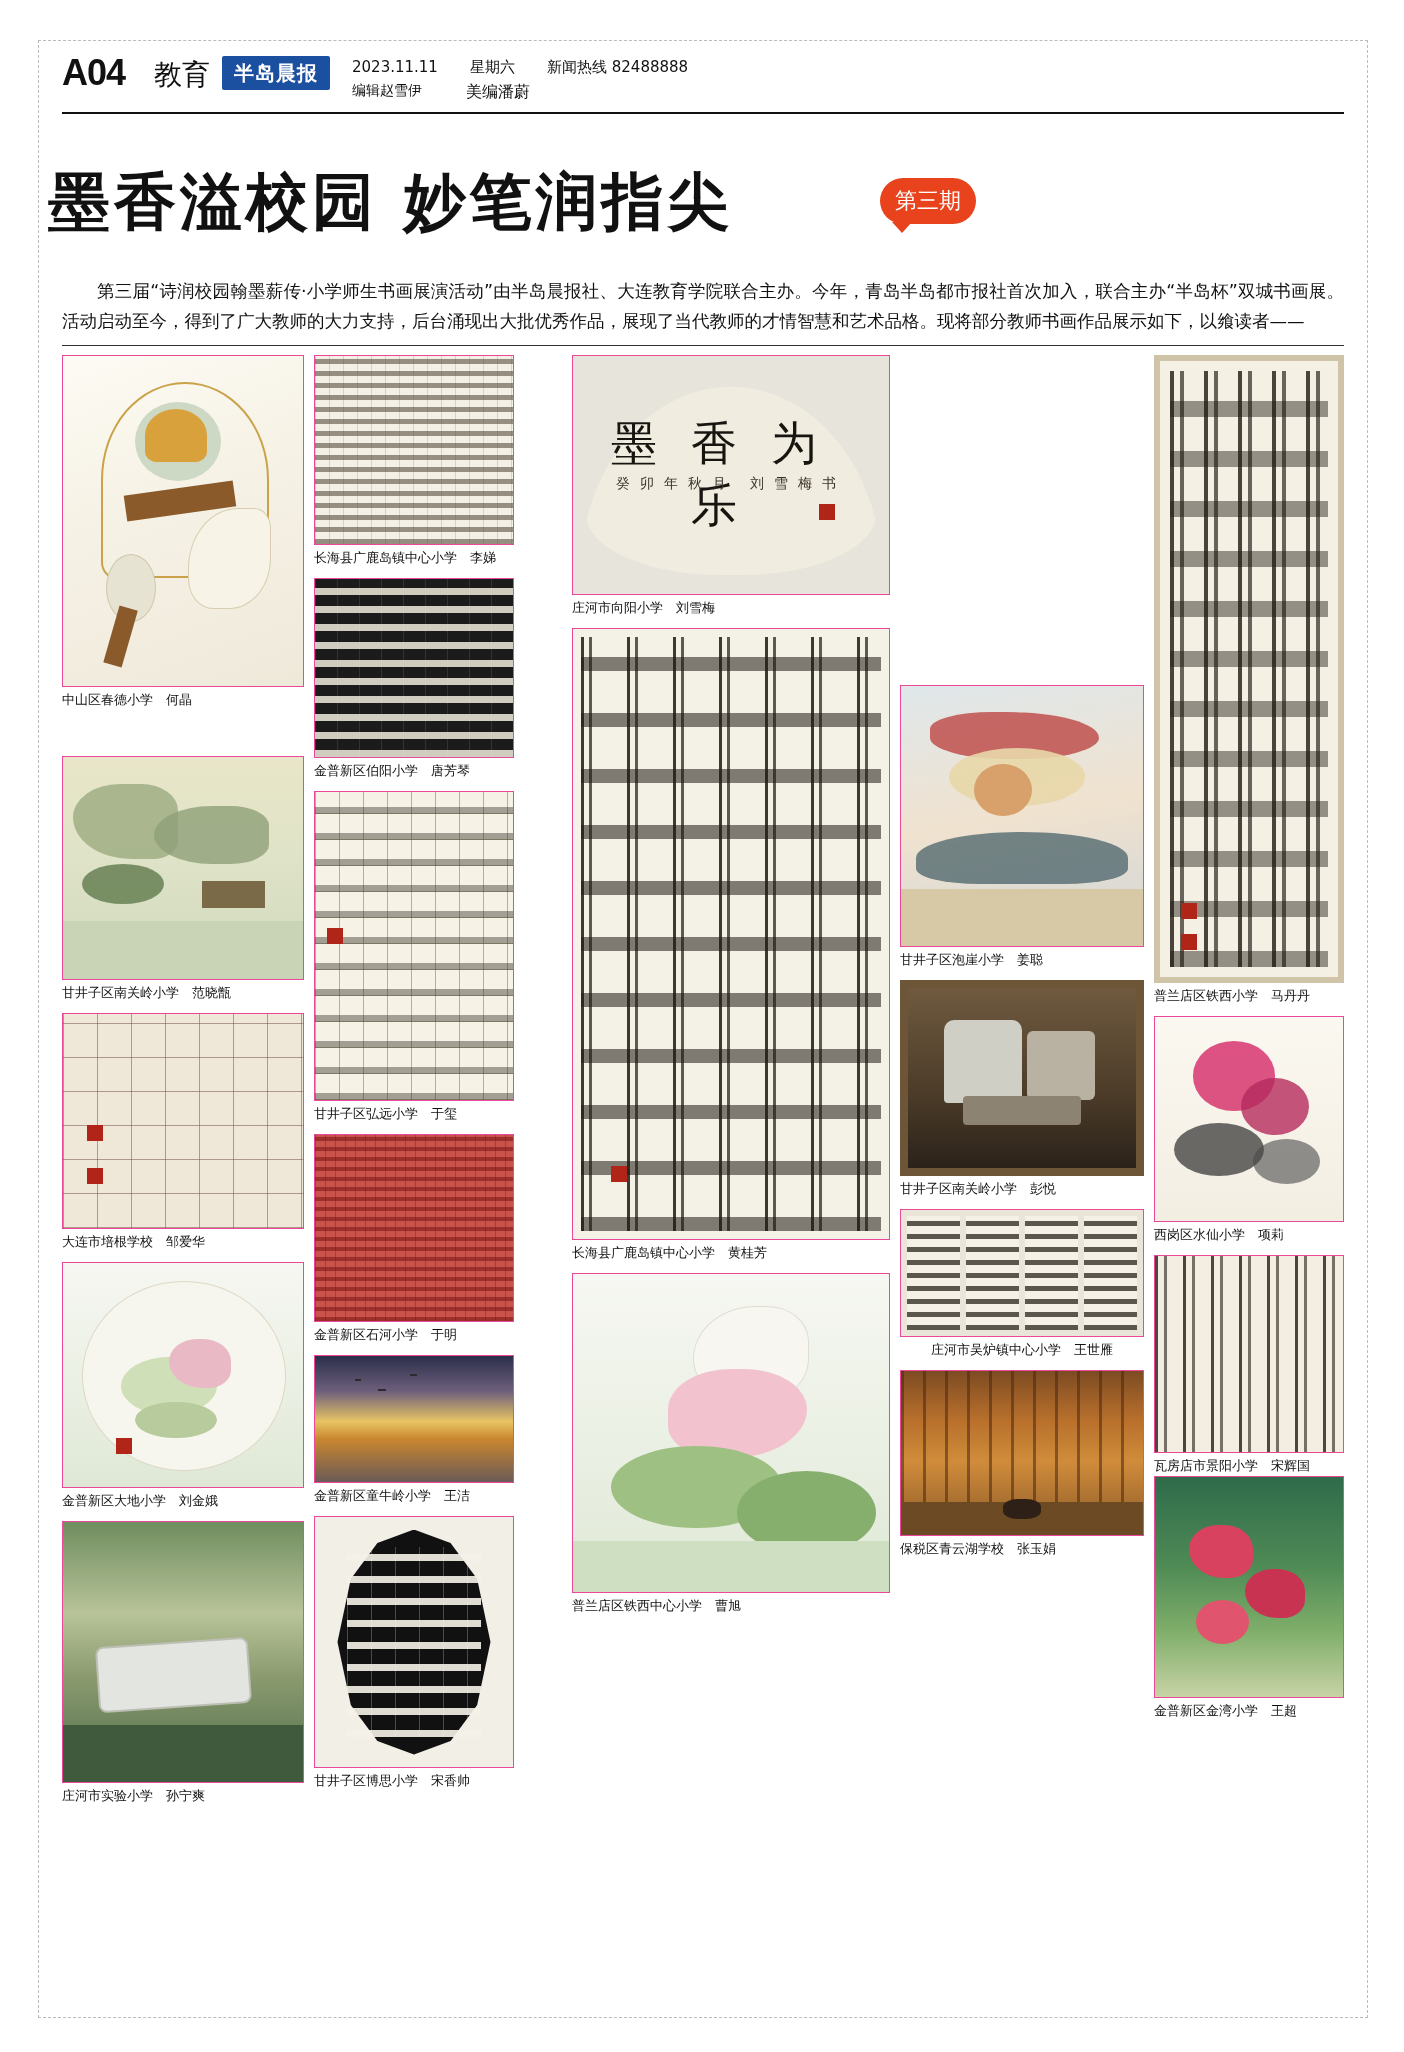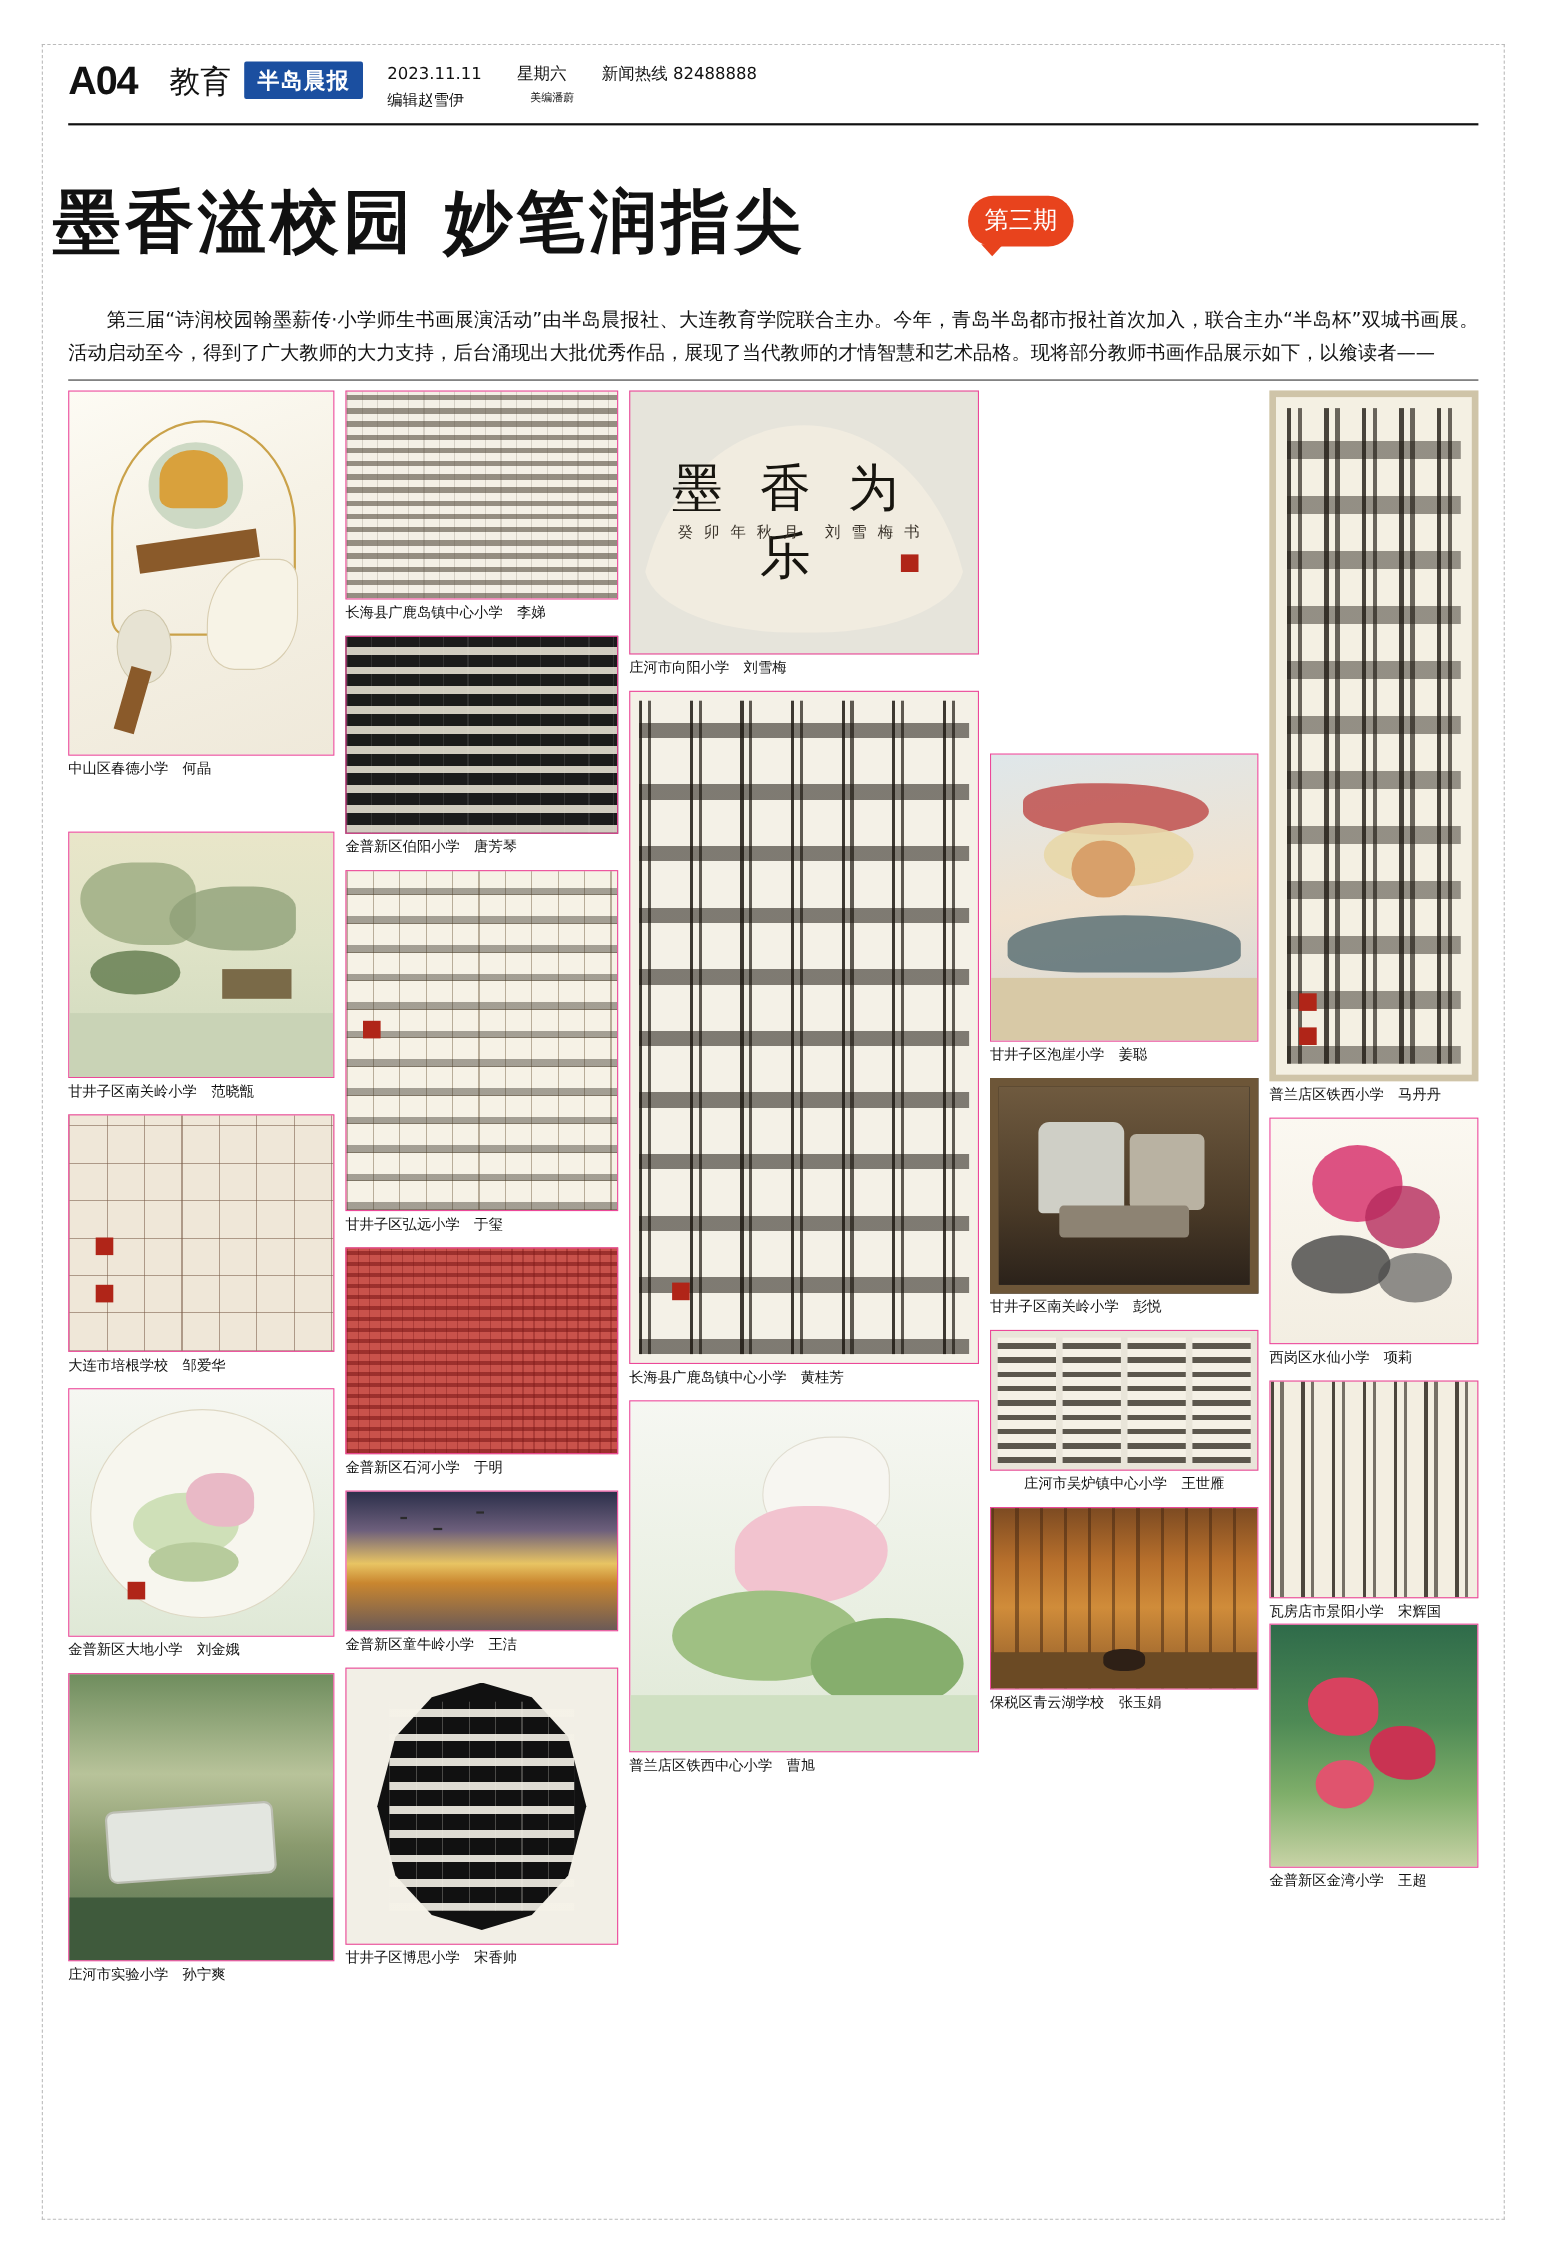--- a/index.html
+++ b/index.html
@@ -10,21 +10,21 @@
   
   .masthead{position:absolute;left:62px;top:52px;width:1282px;height:58px;}
   .mh-page{position:absolute;left:0;top:0;font-size:36px;font-weight:bold;letter-spacing:-1px;line-height:42px;}
   .mh-sec{position:absolute;left:92px;top:4px;font-size:28px;line-height:38px;font-family:"DejaVu Sans",sans-serif;}
   .mh-logo{position:absolute;left:160px;top:4px;width:108px;height:34px;background:#1b4fa0;border-radius:2px;color:#fff;
            font-size:20px;font-weight:bold;letter-spacing:1px;text-align:center;line-height:34px;font-family:"DejaVu Sans",sans-serif;}
   .mh-date{position:absolute;left:290px;top:6px;font-size:15px;font-family:"DejaVu Sans",sans-serif;text-align:right;}
   .mh-week{position:absolute;left:408px;top:6px;font-size:15px;font-family:"DejaVu Sans",sans-serif;}
   .mh-hot{position:absolute;left:485px;top:6px;font-size:15px;font-family:"DejaVu Sans",sans-serif;}
   .mh-ed{position:absolute;left:290px;top:30px;font-size:14px;font-family:"DejaVu Sans",sans-serif;}
-  .mh-art{position:absolute;left:420px;top:30px;font-size:10px;font-family:"DejaVu Sans",sans-serif;}
+  .mh-art{position:absolute;left:404px;top:30px;font-size:16px;font-family:"DejaVu Sans",sans-serif;}
   .mh-rule{position:absolute;left:62px;top:112px;width:1282px;height:2px;background:#111;}
 
   
   .headline{position:absolute;left:48px;top:166px;font-size:62px;font-weight:bold;letter-spacing:4px;
             font-family:"DejaVu Sans",sans-serif;line-height:72px;}
   .issue{position:absolute;left:880px;top:178px;width:96px;height:46px;background:#e8431d;border-radius:23px;
          color:#fff;font-size:22px;text-align:center;line-height:46px;font-family:"DejaVu Sans",sans-serif;}
   .issue:after{content:"";position:absolute;left:12px;bottom:-9px;width:0;height:0;border-left:10px solid transparent;
                border-right:10px solid transparent;border-top:11px solid #e8431d;}
 
@@ -154,21 +154,21 @@
 
       <div class="item" style="position:relative;margin-bottom:10px;">
         <div class="art pnt-field" style="height:262px;">
           <div style="position:absolute;left:14%;top:46%;width:62%;height:24%;background:#e3e6e0;border-radius:8px;transform:rotate(-4deg);border:2px solid #bdbfb4;"></div>
           <div style="position:absolute;left:0;bottom:0;width:100%;height:22%;background:#3f5a3c;"></div>
         </div>
         <div class="cap">庄河市实验小学　孙宁爽</div>
       </div>
     </div>
 
-    <div class="col" style="left:252px;width:248px;">
+    <div class="col" style="left:252px;width:200px;">
 
       <div class="item" style="position:relative;margin-bottom:10px;">
         <div class="art calig-fine" style="height:190px;"></div>
         <div class="cap">长海县广鹿岛镇中心小学　李娣</div>
       </div>
 
       <div class="item" style="position:relative;margin-bottom:10px;">
         <div class="art calig-dark" style="height:180px;"></div>
         <div class="cap">金普新区伯阳小学　唐芳琴</div>
       </div>

